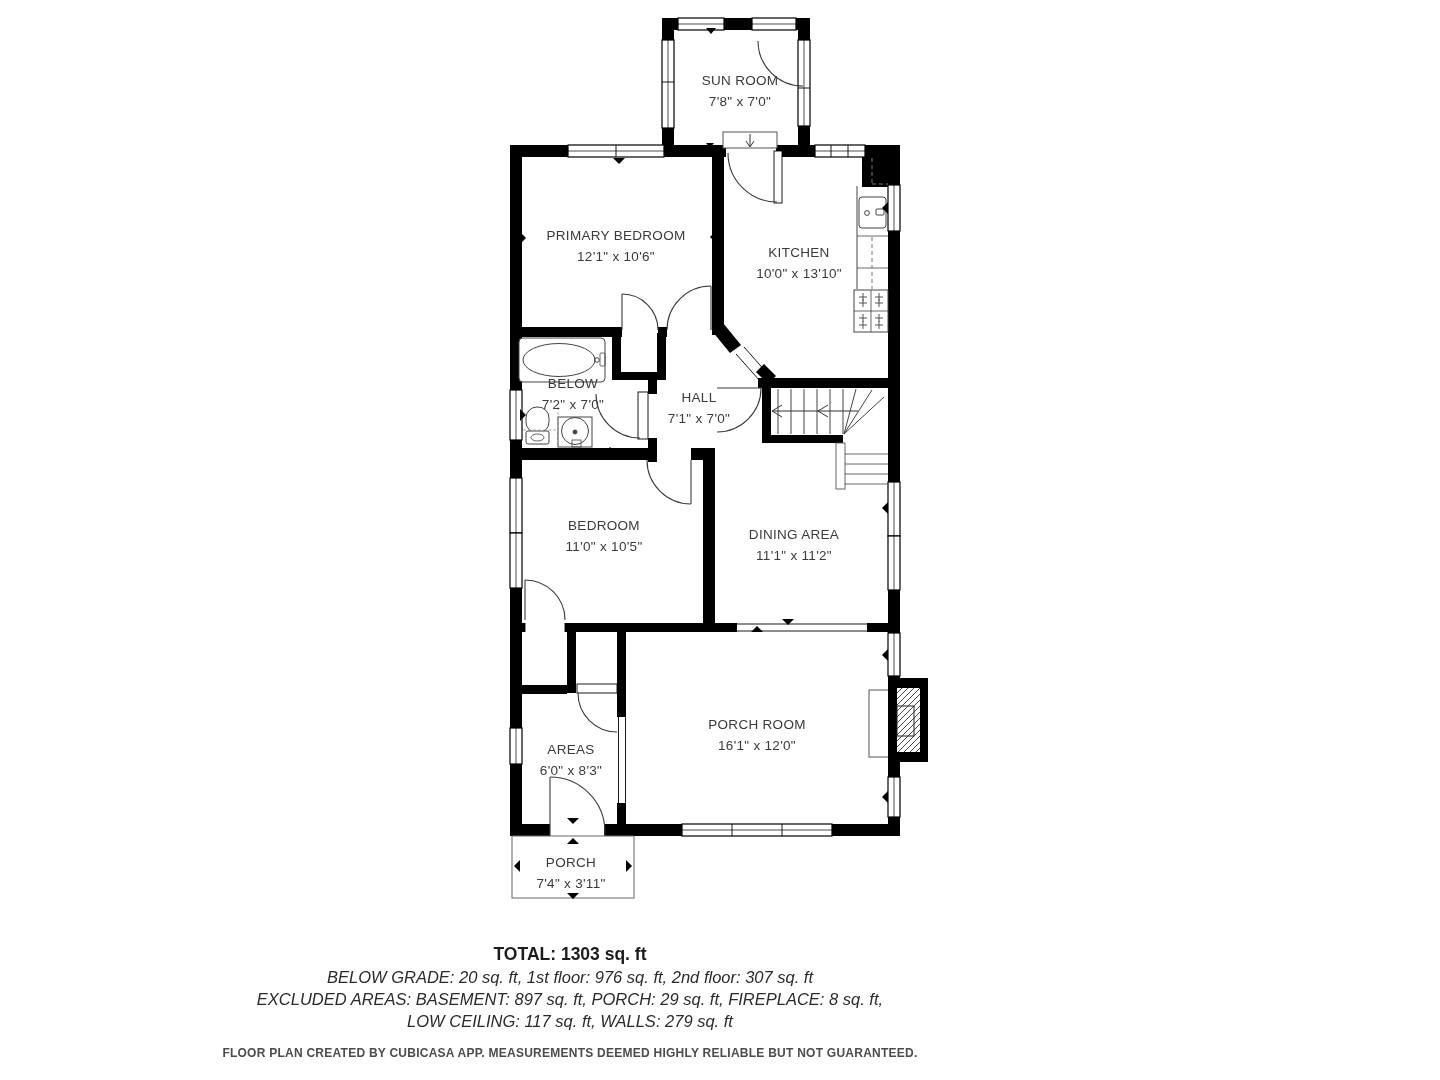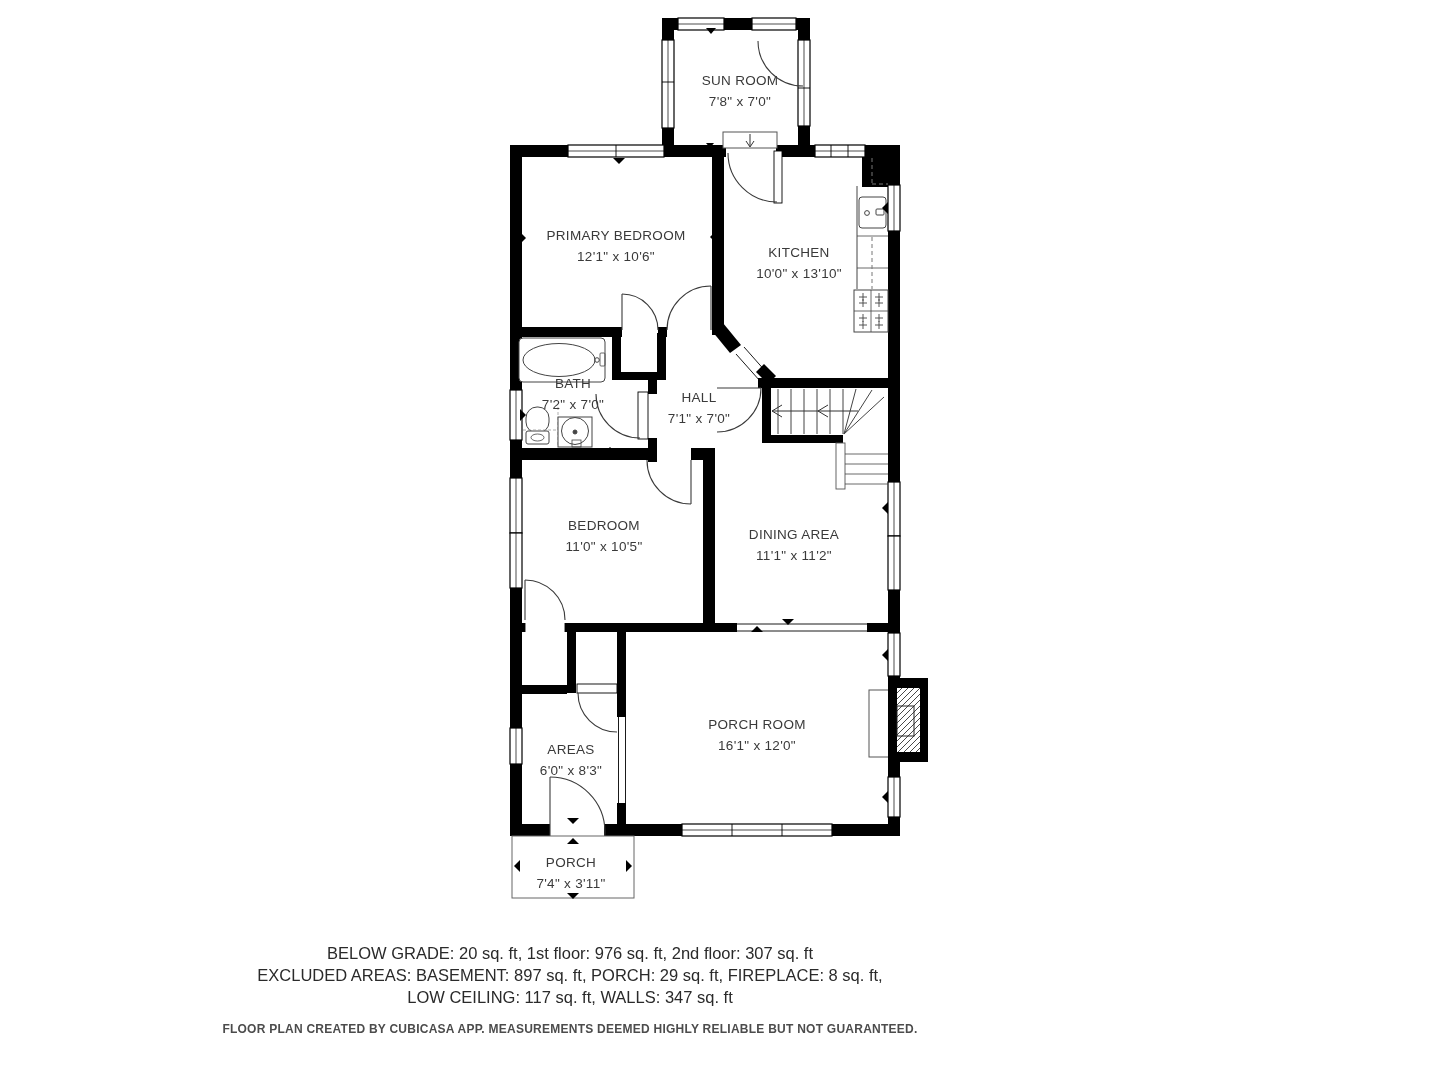--- a/index.html
+++ b/index.html
@@ -3,21 +3,21 @@
 <meta charset="utf-8">
 <style>
   html,body{margin:0;padding:0;background:#fff;width:1440px;height:1080px;overflow:hidden;
             font-family:"Liberation Sans", sans-serif;}
   #stage{position:relative;width:1140px;height:1080px;background:#fff;}
   #plan-svg{position:absolute;left:0;top:0;}
   .room-label{position:absolute;transform:translateX(-50%);text-align:center;
               font-size:13.5px;line-height:21px;color:#3a3a3a;letter-spacing:.3px;white-space:nowrap;}
   .summary{position:absolute;left:0;right:0;top:942px;text-align:center;color:#232323;}
   .summary .total{font-size:17.5px;font-weight:bold;line-height:24px;color:#1c1c1c;}
-  .summary .sline{font-size:16.5px;line-height:22px;color:#2a2a2a;}
+  .summary .sline{font-size:16.5px;line-height:22px;color:#2a2a2a;font-style:italic;}
   .summary .disclaimer{font-size:12px;font-weight:600;letter-spacing:.25px;color:#4c4c4c;margin-top:14px;}
 </style>
 </head>
 <body>
 
 <div id="stage">
 
 <svg id="plan-svg" width="1440" height="1080" viewBox="0 0 1440 1080">
 
   <defs>
@@ -338,21 +338,21 @@
 </div>
 <div class="room-label" style="left:616px;top:225px">
   <div>PRIMARY BEDROOM</div>
   <div>12'1" x 10'6"</div>
 </div>
 <div class="room-label" style="left:799px;top:242px">
   <div>KITCHEN</div>
   <div>10'0" x 13'10"</div>
 </div>
 <div class="room-label" style="left:573px;top:373px">
-  <div>BATH</div>
+  <div>BELOW</div>
   <div>7'2" x 7'0"</div>
 </div>
 <div class="room-label" style="left:699px;top:387px">
   <div>HALL</div>
   <div>7'1" x 7'0"</div>
 </div>
 <div class="room-label" style="left:604px;top:515px">
   <div>BEDROOM</div>
   <div>11'0" x 10'5"</div>
 </div>
@@ -367,19 +367,20 @@
 <div class="room-label" style="left:571px;top:739px">
   <div>AREAS</div>
   <div>6'0" x 8'3"</div>
 </div>
 <div class="room-label" style="left:571px;top:852px">
   <div>PORCH</div>
   <div>7'4" x 3'11"</div>
 </div>
 
 <div class="summary">
+  <div class="total">TOTAL: 1303 sq. ft</div>
   <div class="sline">BELOW GRADE: 20 sq. ft, 1st floor: 976 sq. ft, 2nd floor: 307 sq. ft</div>
   <div class="sline">EXCLUDED AREAS: BASEMENT: 897 sq. ft, PORCH: 29 sq. ft, FIREPLACE: 8 sq. ft,</div>
-  <div class="sline">LOW CEILING: 117 sq. ft, WALLS: 347 sq. ft</div>
+  <div class="sline">LOW CEILING: 117 sq. ft, WALLS: 279 sq. ft</div>
   <div class="disclaimer">FLOOR PLAN CREATED BY CUBICASA APP. MEASUREMENTS DEEMED HIGHLY RELIABLE BUT NOT GUARANTEED.</div>
 </div>
 
 </div>
 
 </body></html>

